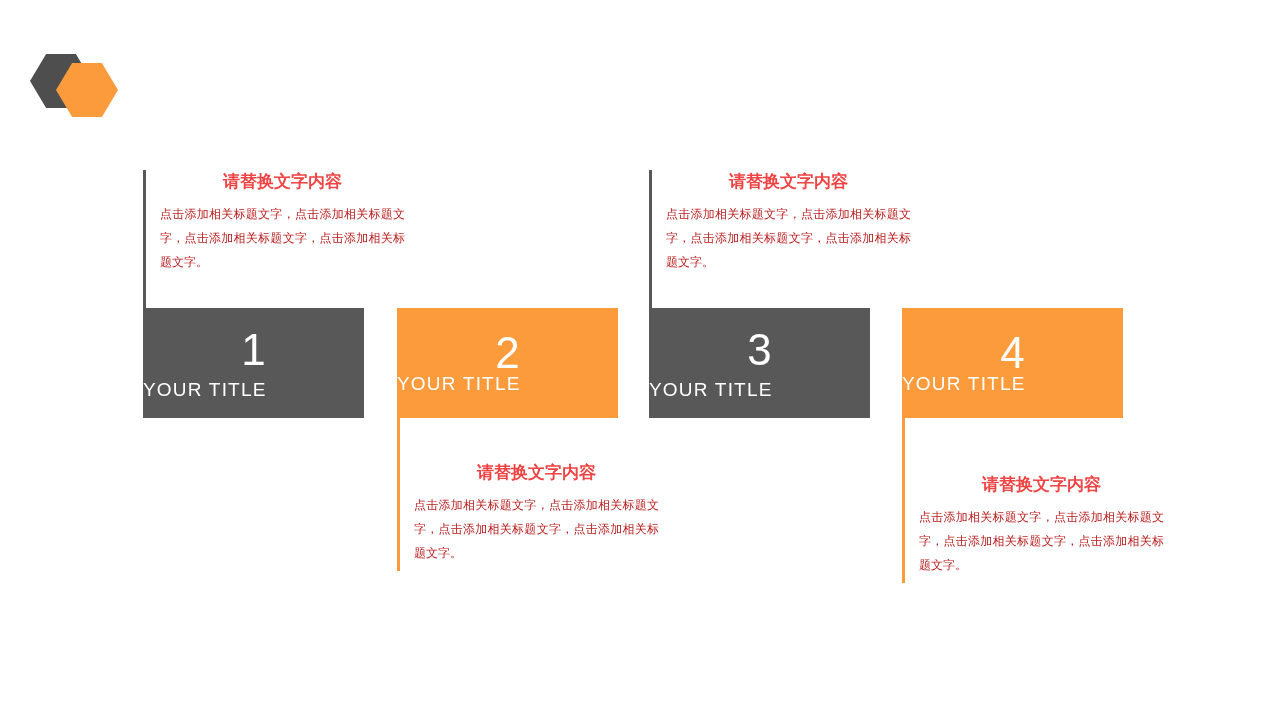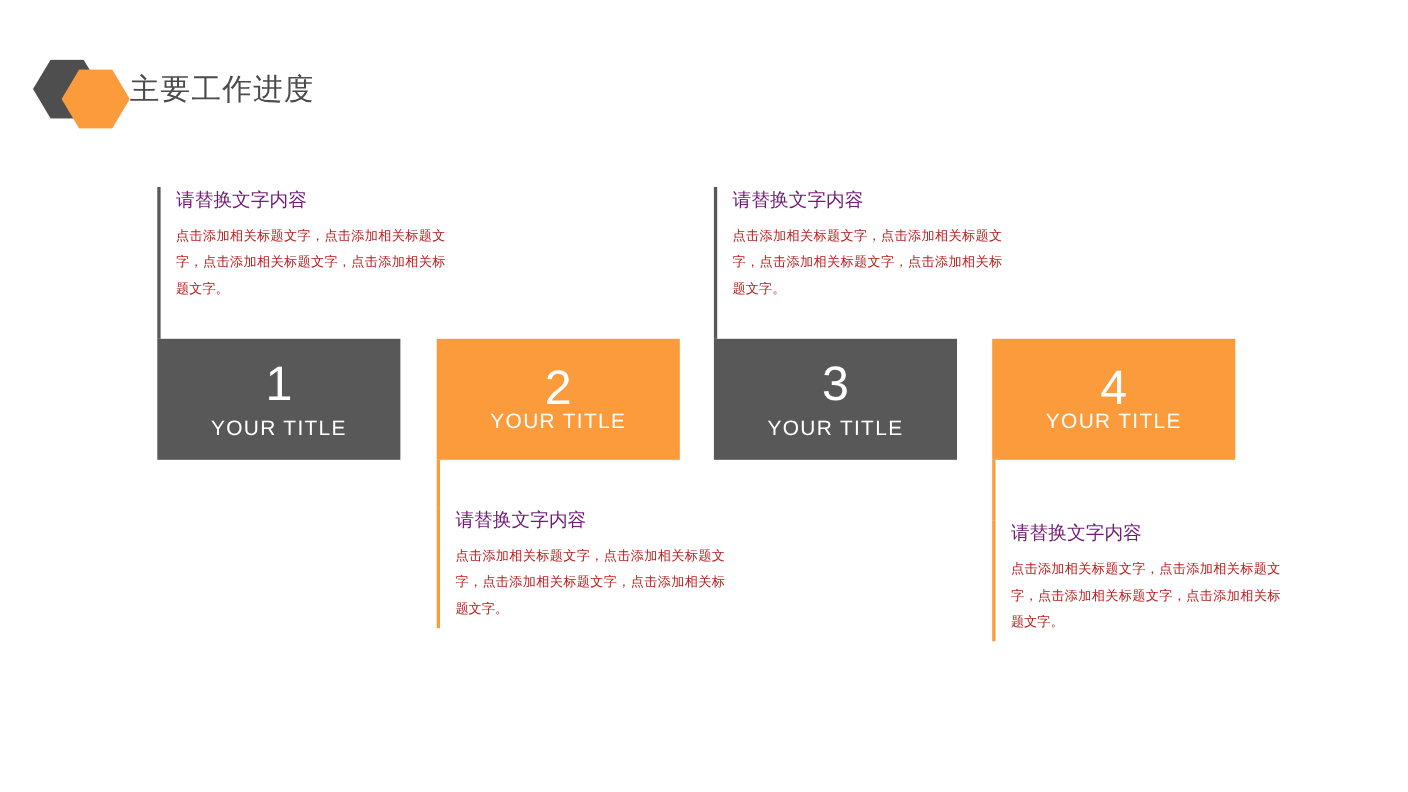--- a/index.html
+++ b/index.html
@@ -70,21 +70,21 @@
     text-align: center;
     color: #ffffff;
     font-size: 44px;
     font-weight: 300;
     line-height: 46px;
   }
   .numbox .ttl {
     position: absolute;
     left: 0;
     right: 0;
-    text-align: center;
+    text-align: left;
     color: #ffffff;
     font-size: 19px;
     font-weight: 400;
     letter-spacing: 1.2px;
     line-height: 22px;
   }
   
   .numbox.dark  .num { top: 19px; }
   .numbox.dark  .ttl { top: 71px; }
   
@@ -113,43 +113,43 @@
   .tb-bar.dark  { background: #585858; }
   .tb-bar.light { background: #fb9b3c; }
   .tb-inner {
     position: absolute;
     left: 17px;
     top: 0;
     width: 245px;
   }
   .tb-heading {
     font-size: 17px;
-    font-weight: normal;
-    color: #701a75;
+    font-weight: bold;
+    color: #ef4444;
     line-height: 24px;
     margin: 0 0 8px 0;
     white-space: nowrap;
+    text-align: center;
   }
   .tb-body {
     font-size: 12px;
     font-weight: 400;
     color: #b91c1c;
     line-height: 24px;
     margin: 0;
     text-align: justify;
     text-align-last: left;
   }
 </style>
 </head>
 <body>
 
 <div id="header">
   <div class="hex hex-back"></div>
   <div class="hex hex-front"></div>
-  <div id="page-title">主要工作进度</div>
 </div>
 
 <div class="textblock" style="left:143px; top:170px;">
   <div class="tb-bar dark" style="height:120px;"></div>
   <div class="tb-inner">
     <p class="tb-heading">请替换文字内容</p>
     <p class="tb-body">点击添加相关标题文字，点击添加相关标题文字，点击添加相关标题文字，点击添加相关标题文字。</p>
   </div>
 </div>
 <div class="connector dark" style="left:143px; top:290px; height:18px;"></div>

